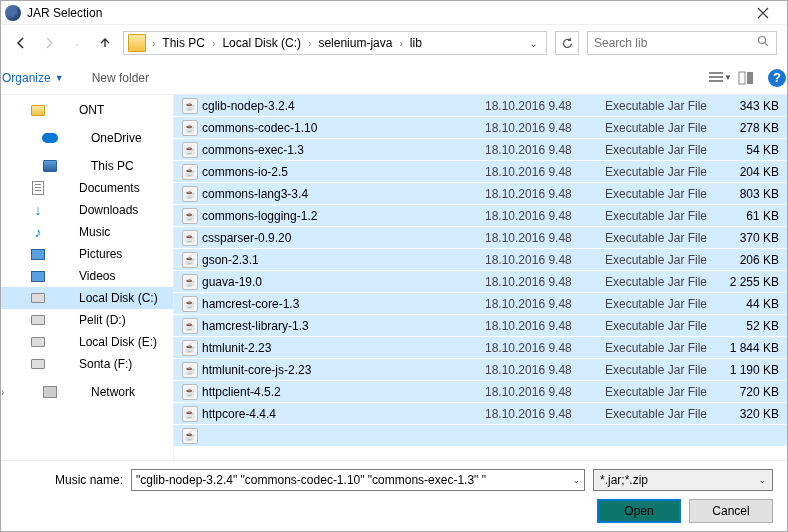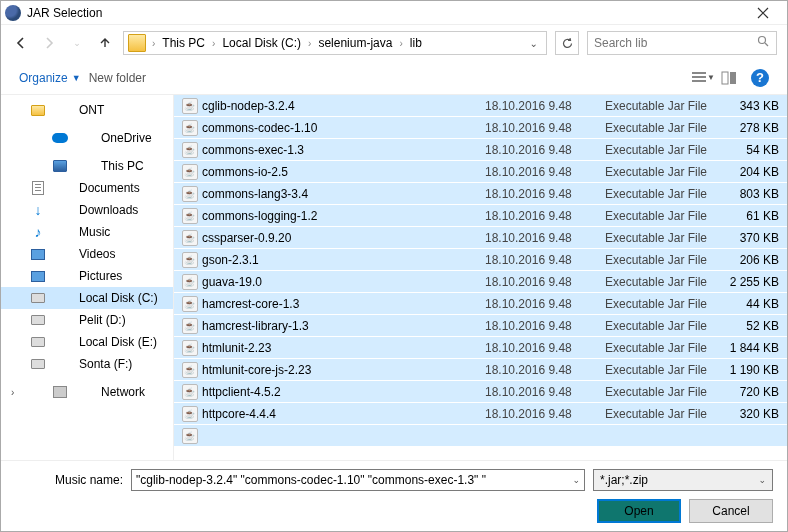--- a/index.html
+++ b/index.html
@@ -17,36 +17,36 @@
     .breadcrumb-box { flex: 1; display: flex; align-items: center; height: 24px; border: 1px solid #ccc; background: #fff; padding: 0 2px; }
     .folder-icon-bc { width: 18px; height: 18px; margin: 0 2px; background: linear-gradient(#ffe9a2, #f5c143); border: 1px solid #d4a017; border-radius: 1px; }
     .bc-sep { color: #888; padding: 0 4px; font-size: 10px; }
     .bc-item { padding: 0 3px; cursor: pointer; }
     .bc-dd { margin-left: auto; color: #555; padding: 0 6px; font-size: 10px; }
     .refresh-btn { width: 24px; height: 24px; border: 1px solid #ccc; display: flex; align-items: center; justify-content: center; cursor: pointer; color: #555; }
     .search-box { width: 190px; height: 24px; border: 1px solid #ccc; display: flex; align-items: center; padding: 0 6px; }
     .search-box input { border: none; outline: none; flex: 1; color: #888; }
     .search-icon { color: #888; }
     
-    .toolbar { display: flex; align-items: center; height: 34px; padding: 0 18px; gap: 8px; border-bottom: 1px solid #eee; }
+    .toolbar { display: flex; align-items: center; height: 34px; padding: 0 1px; gap: 28px; border-bottom: 1px solid #eee; }
     .organize { color: #1565c0; cursor: pointer; display: flex; align-items: center; gap: 4px; }
     .organize .dd { font-size: 9px; }
     .newfolder { color: #555; cursor: pointer; }
     .toolbar-right { margin-left: auto; display: flex; align-items: center; gap: 10px; }
     .view-icons { display: flex; gap: 2px; }
     .view-btn { width: 24px; height: 20px; display: flex; align-items: center; justify-content: center; cursor: pointer; }
     .view-btn svg { width: 16px; height: 16px; }
     .help-icon { width: 18px; height: 18px; border-radius: 50%; background: #1976d2; color: #fff; display: flex; align-items: center; justify-content: center; font-size: 13px; font-weight: bold; cursor: pointer; }
     
     .main-area { flex: 1; display: flex; overflow: hidden; }
     
     .sidebar { width: 173px; overflow-y: auto; padding: 4px 0; border-right: 1px solid #eee; }
     .tree-item { display: flex; align-items: center; height: 22px; padding-left: 28px; cursor: pointer; gap: 28px; }
     .tree-item.selected { background: #cce8ff; }
-    .tree-item.section { padding-left: 10px; margin-top: 6px; }
+    .tree-item.section { padding-left: 0; margin-top: 6px; }
     .tree-item.section .chev { width: 12px; color: #555; font-size: 10px; }
     .tree-icon { width: 18px; height: 14px; margin-right: 4px; display: flex; align-items: center; justify-content: center; }
     .folder-ico { width: 14px; height: 11px; background: linear-gradient(#ffe9a2, #f5c143); border: 1px solid #d4a017; border-radius: 1px; }
     .onedrive-ico { width: 16px; height: 10px; background: #0078d4; border-radius: 5px; }
     .thispc-ico { width: 14px; height: 12px; background: linear-gradient(#5aa0e0, #2c5f9e); border: 1px solid #2c5f9e; border-radius: 1px; }
     .desktop-ico { width: 14px; height: 10px; background: #5aa0e0; border: 1px solid #2c5f9e; }
     .docs-ico { width: 12px; height: 14px; background: #fff; border: 1px solid #888; position: relative; }
     .docs-ico::after { content: ''; position: absolute; top: 2px; left: 2px; right: 2px; height: 1px; background: #888; box-shadow: 0 3px 0 #888, 0 6px 0 #888; }
     .dl-ico { color: #0078d4; font-size: 14px; }
     .music-ico { color: #0078d4; font-size: 14px; }
@@ -199,29 +199,29 @@
     <div class="tree-item">
       <span class="tree-icon dl-ico">↓</span>
       <span>Downloads</span>
     </div>
     <div class="tree-item">
       <span class="tree-icon music-ico">♪</span>
       <span>Music</span>
     </div>
     <div class="tree-item">
       <span class="tree-icon">
+          <span class="pic-ico"></span>
+        </span>
+      <span>Pictures</span>
+    </div>
+    <div class="tree-item">
+      <span class="tree-icon">
           <span class="vid-ico"></span>
         </span>
       <span>Videos</span>
-    </div>
-    <div class="tree-item">
-      <span class="tree-icon">
-          <span class="pic-ico"></span>
-        </span>
-      <span>Pictures</span>
     </div>
     <div class="tree-item selected">
       <span class="tree-icon">
           <span class="disk-ico"></span>
         </span>
       <span>Local Disk (C:)</span>
     </div>
     <div class="tree-item">
       <span class="tree-icon">
           <span class="disk-ico"></span>

